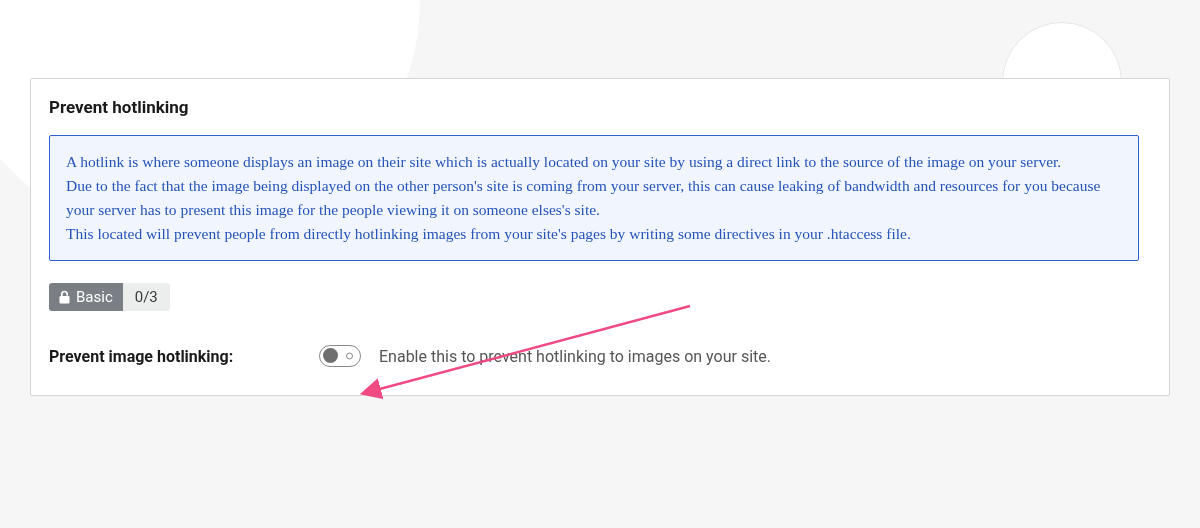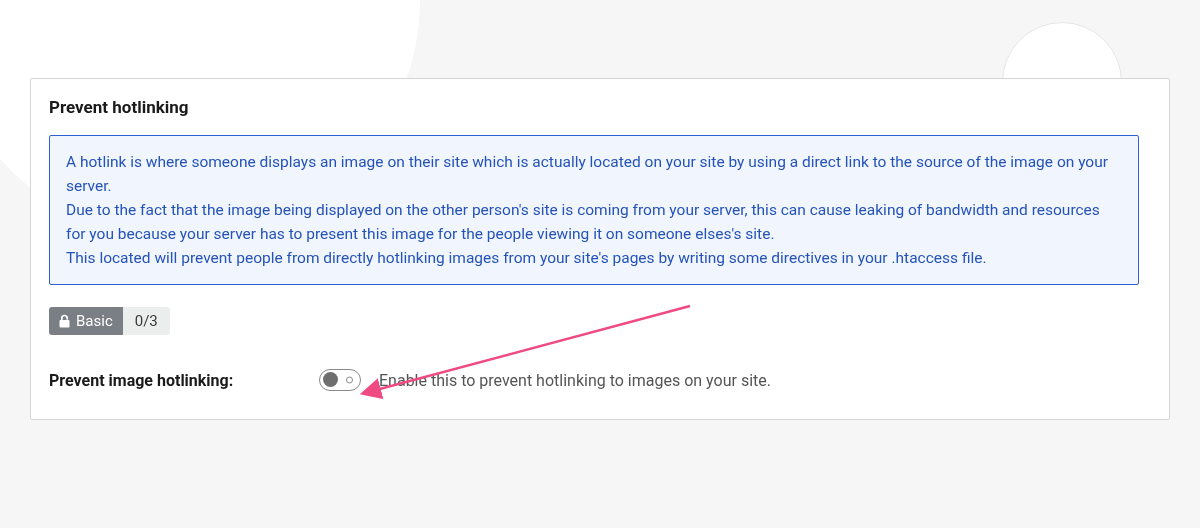--- a/index.html
+++ b/index.html
@@ -49,20 +49,21 @@
     }
     .info-box {
       border: 1px solid #2f5fd0;
       background: #f1f6fe;
       border-radius: 2px;
       padding: 14px 16px 14px 16px;
       color: #2553b9;
       font-size: 15.5px;
       line-height: 1.55;
       margin-bottom: 22px;
+      font-family: Liberation Serif, serif;
     }
     .info-box p { margin: 0; }
     .badge-row {
       display: inline-flex;
       align-items: stretch;
       border-radius: 3px;
       overflow: hidden;
       font-size: 15px;
       margin-bottom: 34px;
     }

